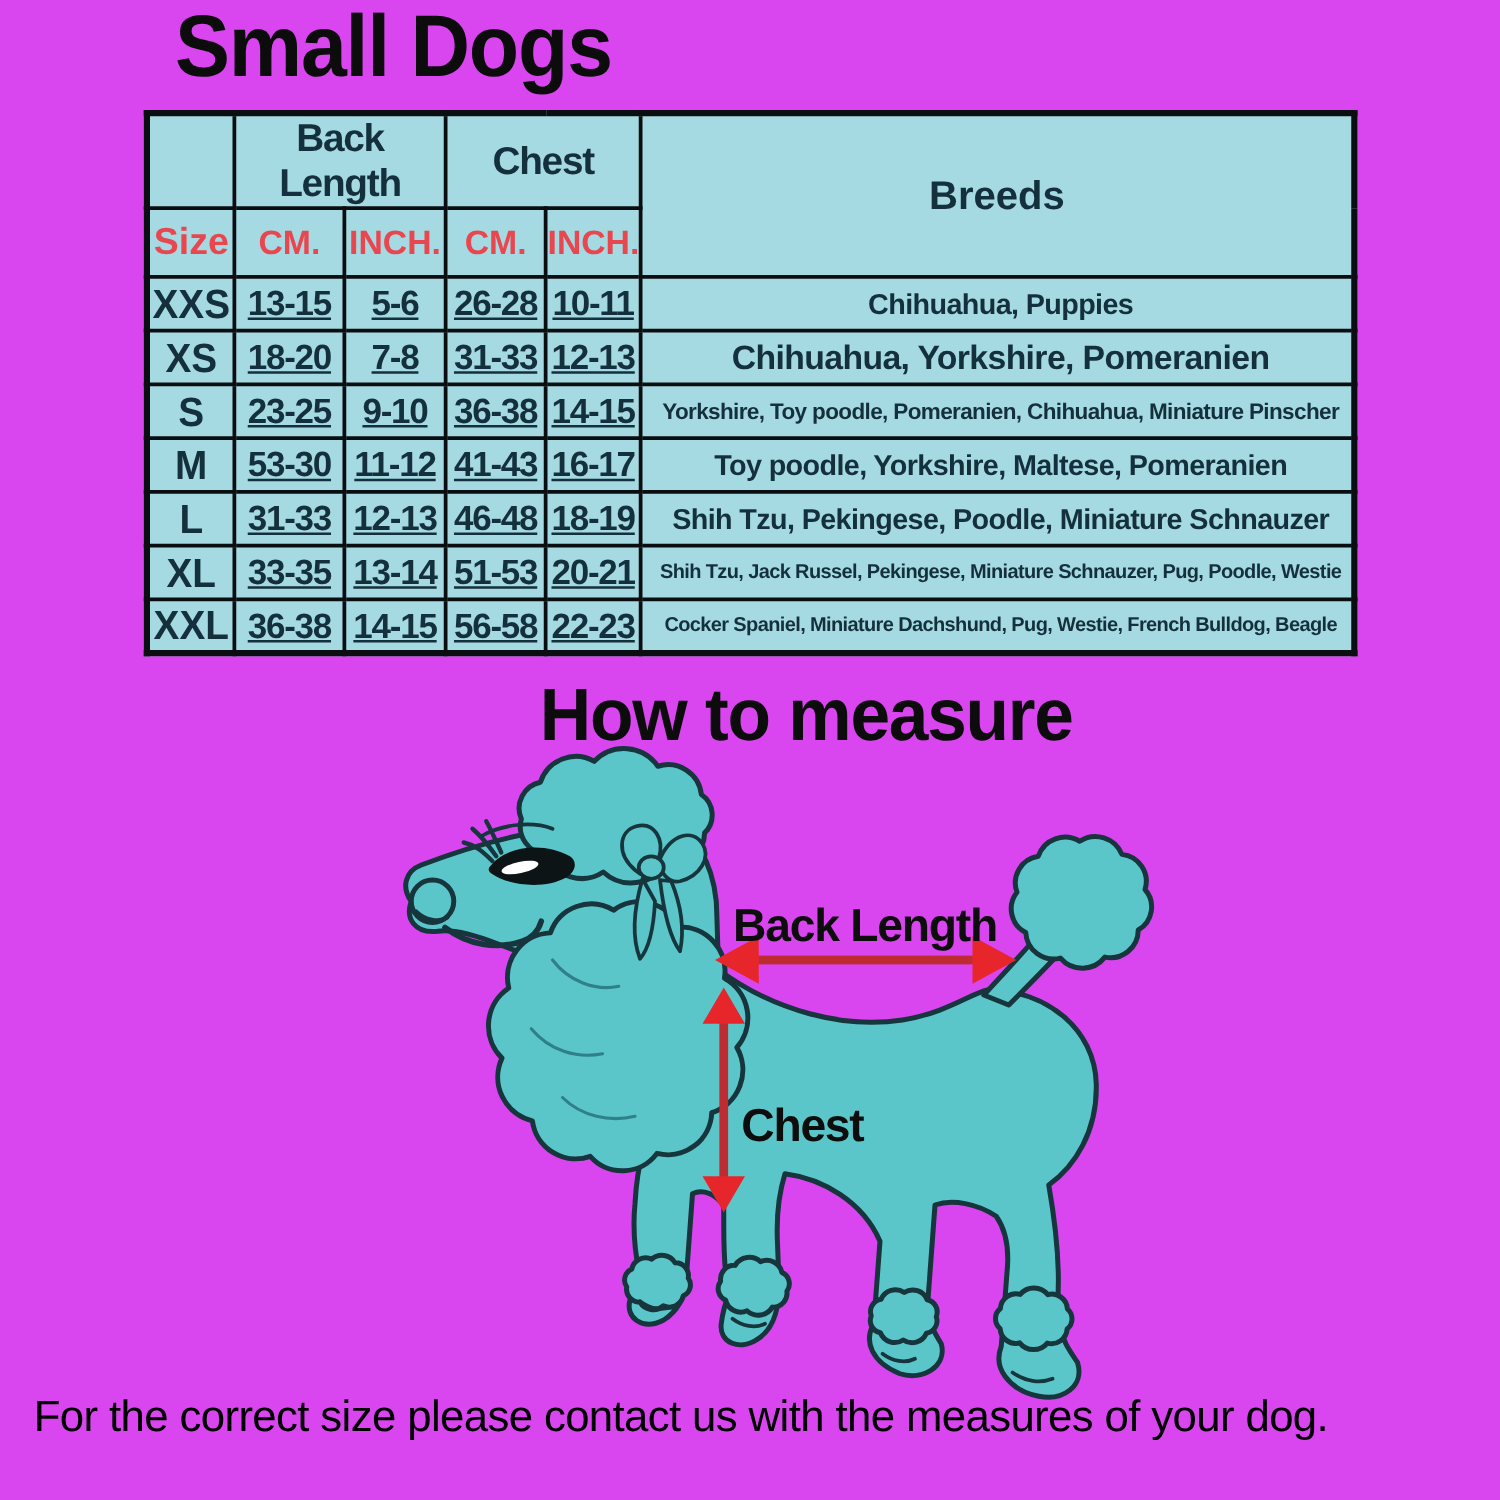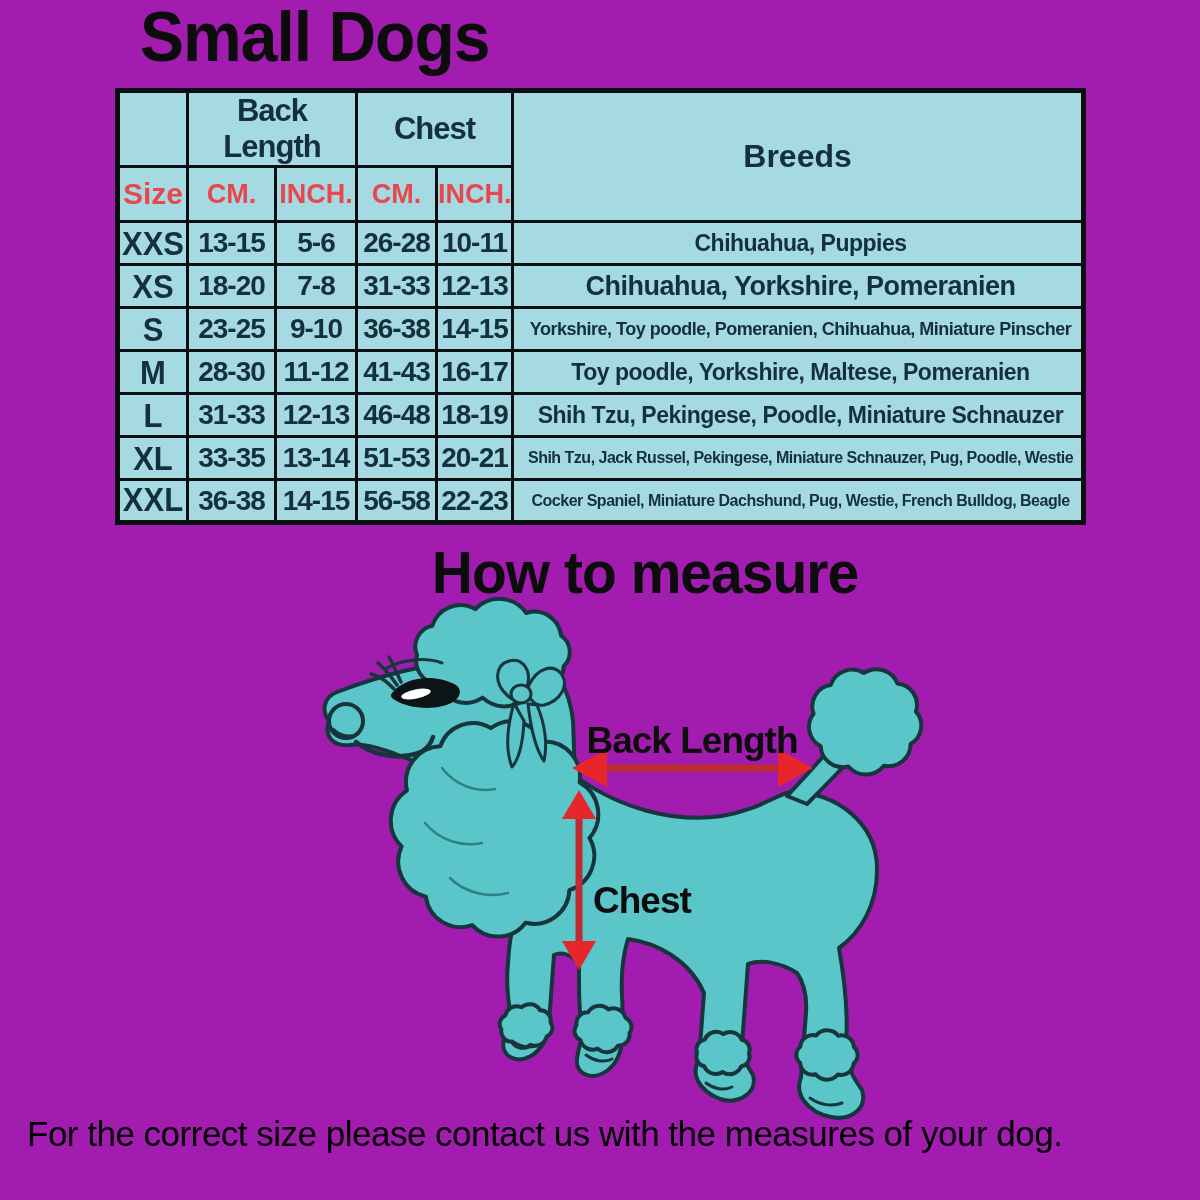--- a/index.html
+++ b/index.html
@@ -1,33 +1,33 @@
 <!DOCTYPE html>
 <html><head>
 <meta charset="utf-8">
 <style>
   html,body{margin:0;padding:0;background:#fff;}
-  #stage{position:relative;width:1200px;height:1200px;background:#a21caf;overflow:hidden;
+  #stage{position:relative;width:1200px;height:1200px;background:#d946ef;overflow:hidden;
          font-family:"Liberation Sans",sans-serif;}
   .title{position:absolute;left:140px;top:-4px;font-size:66px;font-weight:700;color:#0c0c0c;
          letter-spacing:-1px;transform:scaleY(1.06);transform-origin:top left;white-space:nowrap;}
   
   .size-table{position:absolute;left:115px;top:88px;width:966px;height:400px;
               border-collapse:collapse;table-layout:fixed;background:#A6DAE2;}
   .size-table td,.size-table th{border:3px solid #0a0e10;padding:0;overflow:hidden;
               color:#14303C;text-align:center;vertical-align:middle;}
   .size-table{border:5px solid #0a0e10;}
   .hdr1{font-size:31px;font-weight:700;letter-spacing:-1px;height:50px;}
   .hdr-breeds{font-size:32px;font-weight:700;letter-spacing:0px;}
   .hdr2{color:#E8474F !important;font-weight:700;height:52px;}
   .hdr2.size-lbl{font-size:30px;}
   .hdr2.unit{font-size:27px;}
   .row-data{height:43px;}
   .cell-size{font-size:31px;font-weight:700;transform:scaleY(1.05);}
-  .cell-num{font-size:28px;font-weight:700;letter-spacing:-1px;}
+  .cell-num{font-size:28px;font-weight:700;letter-spacing:-1px;text-decoration:underline;}
   .cell-breeds{font-size:23px;font-weight:700;text-align:right;padding-left:6px !important;
                white-space:nowrap;letter-spacing:-0.5px;}
   
   .howto{position:absolute;left:295px;top:538px;width:700px;text-align:center;font-size:57px;
          font-weight:700;color:#0c0c0c;letter-spacing:-1px;transform:scaleY(1.04);transform-origin:top center;}
   .dog-svg{position:absolute;left:290px;top:593px;}
   
   .footer{position:absolute;left:27px;top:1112px;width:1170px;font-size:35px;color:#000;
           line-height:1.28;letter-spacing:-0.5px;}
 </style>
@@ -80,21 +80,21 @@
     <tr class="row-data">
       <td class="cell-size">S</td>
       <td class="cell-num">23-25</td>
       <td class="cell-num">9-10</td>
       <td class="cell-num">36-38</td>
       <td class="cell-num">14-15</td>
       <td class="cell-breeds fit" style="font-size: 18px;">Yorkshire, Toy poodle, Pomeranien, Chihuahua, Miniature Pinscher</td>
     </tr>
     <tr class="row-data">
       <td class="cell-size">M</td>
-      <td class="cell-num">28-30</td>
+      <td class="cell-num">53-30</td>
       <td class="cell-num">11-12</td>
       <td class="cell-num">41-43</td>
       <td class="cell-num">16-17</td>
       <td class="cell-breeds fit" style="font-size: 23px;">Toy poodle, Yorkshire, Maltese, Pomeranien</td>
     </tr>
     <tr class="row-data">
       <td class="cell-size">L</td>
       <td class="cell-num">31-33</td>
       <td class="cell-num">12-13</td>
       <td class="cell-num">46-48</td>

